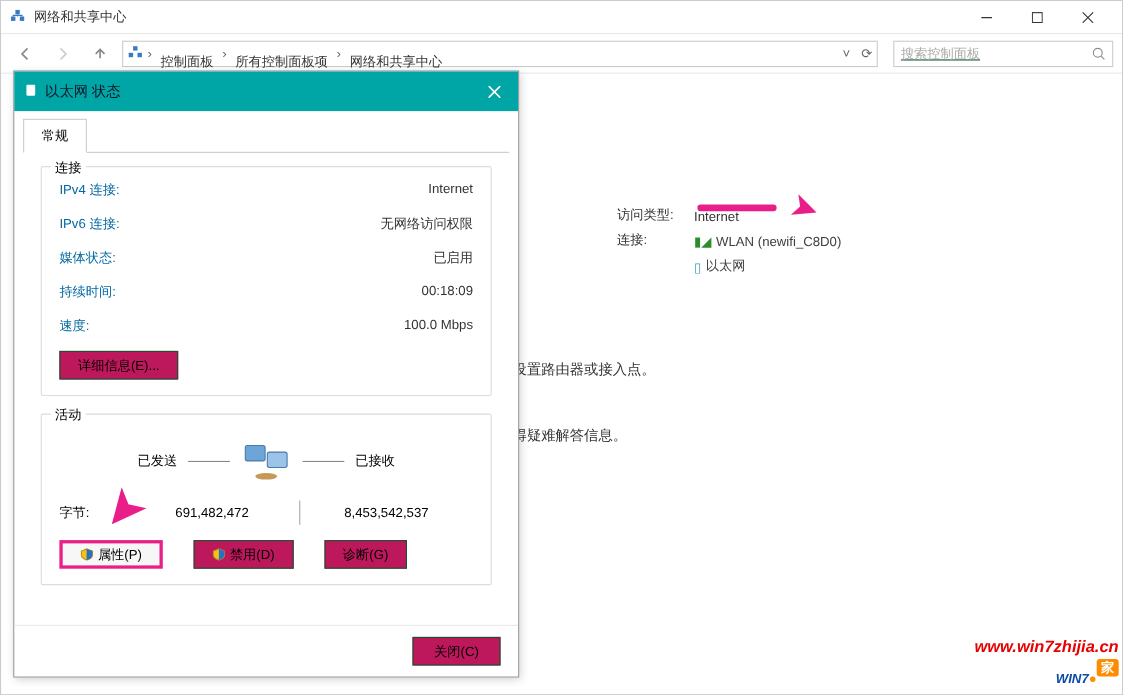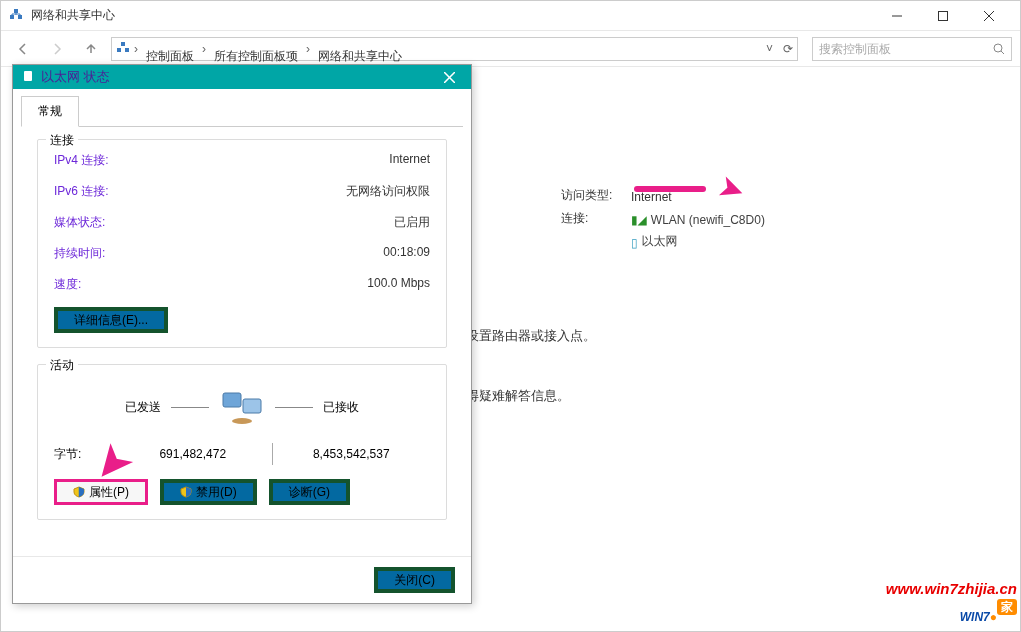--- a/index.html
+++ b/index.html
@@ -13,63 +13,63 @@
 .win-controls { display:flex; }
 .win-btn { width:46px; height:30px; display:flex; align-items:center; justify-content:center; color:#555; }
 .win-btn svg { width:10px; height:10px; }
 
 .navbar { height:36px; display:flex; align-items:center; padding:0 8px; gap:6px; border-bottom:1px solid #e8e8e8;}
 .nav-arrow { width:28px; height:28px; display:flex; align-items:center; justify-content:center; color:#888;}
 .breadcrumb-box { flex:1; height:24px; border:1px solid #ccc; display:flex; align-items:center; padding:0 4px; gap:4px; color:#333; margin-right:8px;}
 .bc-item { padding:0 4px;margin-top:16px; }
 .bc-sep { color:#666; }
 .search-box { width:200px; height:24px; border:1px solid #ccc; display:flex; align-items:center; padding:0 6px; color:#999;}
-.search-box input { border:none; outline:none; flex:1; font-size:12px; color:#ec4899;}
+.search-box input { border:none; outline:none; flex:1; font-size:12px; color:#14532d;text-decoration:underline;}
 .search-box input::placeholder{color:#aaa;}
 .search-box svg { width:12px;height:12px; color:#888;}
 
 .content { flex:1; position:relative; padding:16px 20px; }
 .info-block { position:absolute; left:560px; top:120px; font-size:12px; color:#333;}
 .info-row { display:flex; align-items:flex-end; margin-bottom:6px;}
 .info-label { width:70px; color:#333;}
 .info-val { color:#333;}
 .link { color:#404040; cursor:pointer;}
 .wifi-icon{color:#2a8f2a; margin-right:4px;}
 .eth-icon{color:#3a9fc0; margin-right:4px;}
 .underline-annot{position:absolute; left:634px; top:186px; width:72px; height:6px; background:#e91e89; border-radius:3px;}
 .arrow-annot{position:absolute; left:720px; top:172px; font-size:28px; color:#e91e89; font-weight:bold; transform:rotate(20deg);}
 .text-snip{position:absolute; color:#333; font-size:13px;}
 
 
 .dialog { position:absolute; left:12px; top:64px; width:460px; background:#fff; border:1px solid #999; box-shadow:2px 2px 8px rgba(0,0,0,.2);}
-.dlg-titlebar { height:24px; background:#00a6a6; display:flex; align-items:center; padding:0 8px; color:#4c1d95;}
+.dlg-titlebar { height:36px; background:#00a6a6; display:flex; align-items:center; padding:0 8px; color:#0f172a;}
 .dlg-titlebar .title-txt{font-size:13px; margin-left:6px;}
 .dlg-titlebar .spacer{flex:1;}
 .dlg-close { width:28px; height:24px; display:flex; align-items:center; justify-content:center; color:#fff;}
 .tab-strip{display:flex; padding:6px 8px 0 8px; }
 .tab{padding:6px 16px; border:1px solid #ccc; border-bottom:none; background:#fff; position:relative; top:1px; font-size:12px;}
 .tab.active{background:#fff; border-bottom:1px solid #fff;}
 .tab-content{border-top:1px solid #ccc; margin:0 8px 8px 8px; padding:12px 16px;}
 .group{border:1px solid #dcdcdc; border-radius:2px; padding:12px 16px 14px 16px; margin-bottom:16px; position:relative;}
 .group-title{position:absolute; top:-8px; left:8px; background:#fff; padding:0 4px; font-size:12px;}
 .stat-row{display:flex; margin-bottom:14px; font-size:12px;}
-.stat-label{flex:0 0 110px; color:#6d28d9;}
+.stat-label{flex:0 0 110px; color:#0369a1;}
 .stat-sep{flex:1;}
 .stat-val{color:#333;}
-.btn{display:inline-flex; align-items:center; justify-content:center; height:26px; padding:0 16px; border:4px solid #14532d; background:#0369a1; font-size:12px; cursor:pointer;}
+.btn{display:inline-flex; align-items:center; justify-content:center; height:26px; padding:0 16px; border:1px solid #14532d; background:#be185d; font-size:12px; cursor:pointer;}
 .btn .shield{width:12px;height:12px;margin-right:4px;}
 .activity-header{display:flex; align-items:center; justify-content:space-between; margin:10px 0 16px 0;}
 .act-dash{flex:0 0 38px; height:1px; background:#888; margin:0 10px;}
 .act-icon{width:46px;height:40px; display:flex; align-items:center; justify-content:center;}
 .bytes-row{display:flex; align-items:center; margin-top:6px;}
 .bytes-row .lbl{width:60px;}
 .bytes-row .v1{flex:1; text-align:center;}
 .bytes-row .divider{width:1px;height:22px;background:#aaa;}
 .bytes-row .v2{flex:1; text-align:center;}
-.btn-row{display:flex; gap:12px; margin-top:14px;}
+.btn-row{display:flex; gap:28px; margin-top:14px;}
 .btn.highlight{border:3px solid #e91e89; background:#f7f7f7;}
 .dlg-footer{display:flex; justify-content:flex-end; padding:10px 16px; border-top:1px solid #e8e8e8;}
 
 .arrow-to-props{position:absolute; left:96px; top:440px; color:#e91e89; font-size:42px; font-weight:bold; transform:rotate(130deg);}
 
 .watermark{position:absolute; right:4px; bottom:4px; text-align:right;}
 .wm-url{color:#e80000; font-weight:bold; font-style:italic; font-size:15px;}
 .wm-logo{font-size:26px; font-weight:bold;}
 .wm-logo .w{color:#0a4aa8; font-style:italic;}
 .wm-logo .tag{background:#ff8c00; color:#fff; font-size:12px; padding:1px 4px; border-radius:3px; vertical-align:super;}

